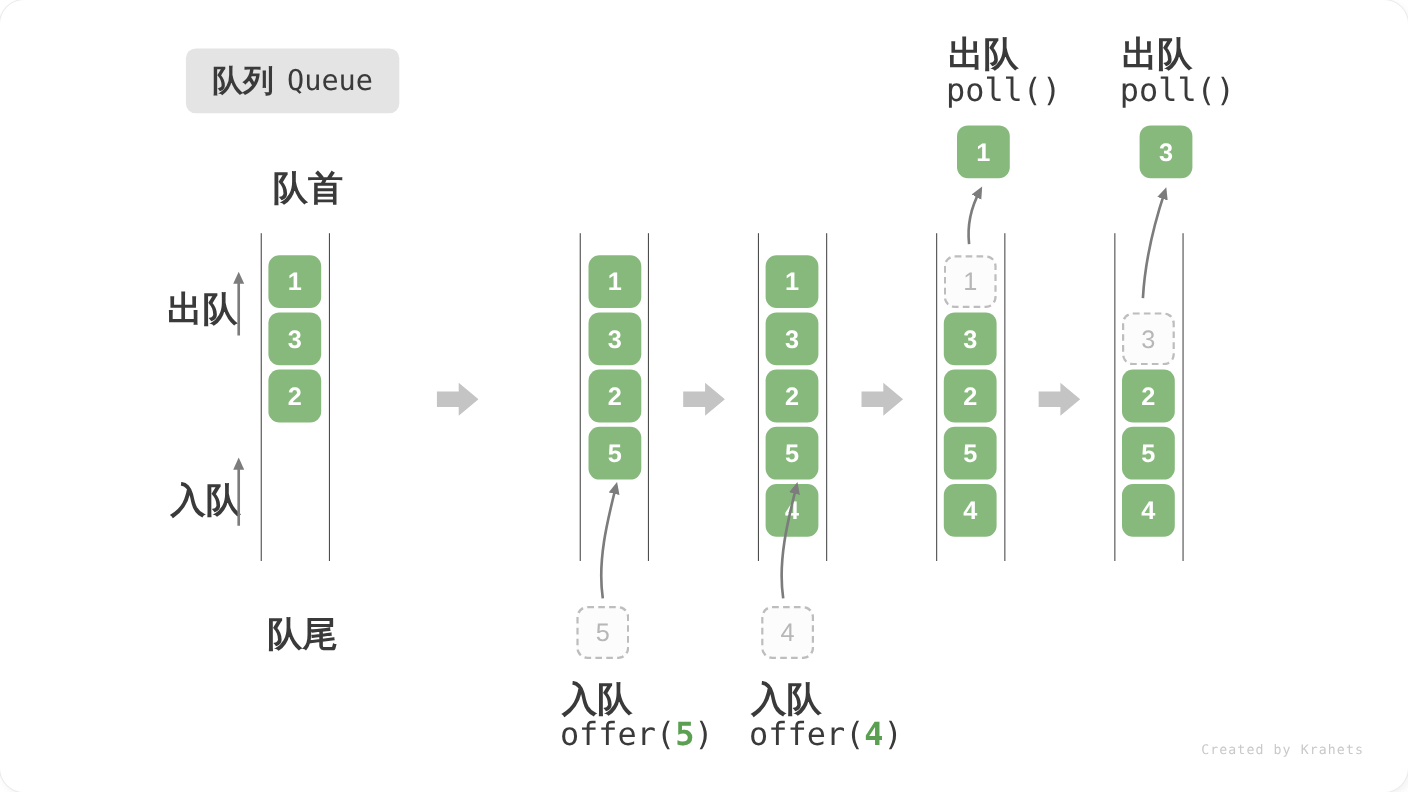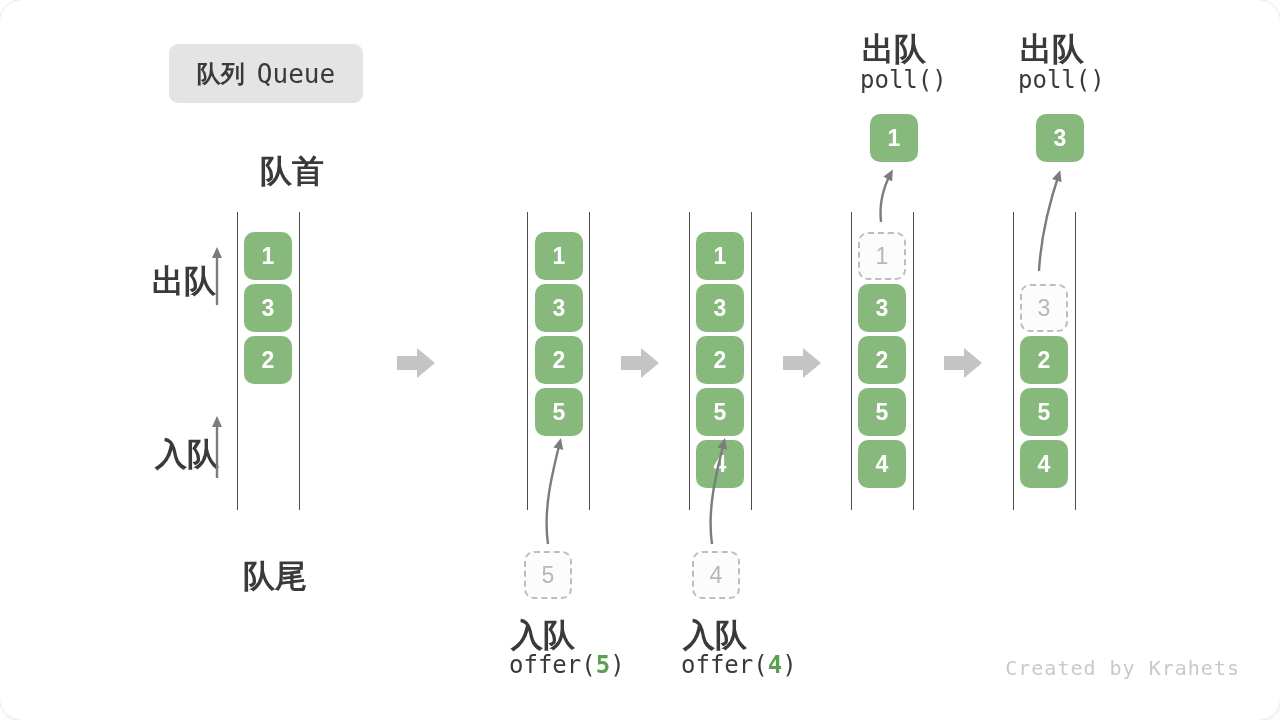--- a/index.html
+++ b/index.html
@@ -6,62 +6,62 @@
   .canvas {
     position:relative; width:1280px; height:720px; background:#ffffff;
     border-radius:22px; box-shadow:0 0 0 1px #ececec, 2px 3px 8px rgba(0,0,0,0.05);
     overflow:hidden; font-family:"Liberation Sans", sans-serif;
   }
   .titlebox {
     position:absolute; left:169px; top:44px; width:194px; height:59px;
     background:#e4e4e4; border-radius:9px;
     display:flex; align-items:center; justify-content:center; gap:12px;
   }
-  .title-zh { font-weight:bold; font-size:24px; color:#3a3a3a; }
+  .title-zh { font-weight:bold; font-size:28px; color:#3a3a3a; }
   .title-en { font-family:"DejaVu Sans Mono", monospace; font-size:26px; color:#3a3a3a; }
   .cjk-label { position:absolute; font-weight:bold; font-size:32px; color:#3a3a3a; line-height:1; white-space:nowrap; }
-  .code { position:absolute; font-family:"DejaVu Sans Mono", monospace; font-size:24px; color:#3a3a3a; line-height:1; white-space:nowrap; }
+  .code { position:absolute; font-family:"DejaVu Sans Mono", monospace; font-size:29px; color:#3a3a3a; line-height:1; white-space:nowrap; }
   .code .arg { color:#5ba052; font-weight:bold; }
   .queue-col {
     position:absolute; top:212px; width:63px; height:298px; box-sizing:border-box;
     border-left:1.5px solid #4d4d4d; border-right:1.5px solid #4d4d4d;
   }
   .slot {
     position:absolute; width:48px; height:48px; border-radius:10px; box-sizing:border-box;
     display:flex; align-items:center; justify-content:center;
     font-size:23px; font-weight:bold; color:#ffffff; background:#87b97d;
   }
   .slot.removed {
     background:#fcfcfc; border:2px dashed #bdbdbd; color:#b7b7b7; font-weight:normal;
   }
   .thin-arrow, .flow-arrow { position:absolute; }
   .watermark {
-    position:absolute; right:40px; top:656px;
-    font-family:"DejaVu Sans Mono", monospace; font-size:20px; color:#c9c9c9; letter-spacing:1px;
+    position:absolute; right:40px; top:674px;
+    font-family:"DejaVu Sans Mono", monospace; font-size:12px; color:#c9c9c9; letter-spacing:1px;
   }
 </style>
 </head>
 <body>
 
 <div class="canvas">
 
   <svg width="0" height="0" style="position:absolute">
     <defs>
       <marker id="ah" markerWidth="12" markerHeight="12" refX="7" refY="5" orient="auto" markerUnits="userSpaceOnUse">
         <path d="M0,0 L11,5 L0,10 z" fill="#7c7c7c"></path>
       </marker>
     </defs>
   </svg>
 
   <div class="titlebox">
     <span class="title-zh">队列</span>
     <span class="title-en">Queue</span>
   </div>
 
-  <div class="cjk-label" style="left:260px; top:155px;">队首</div>
+  <div class="cjk-label" style="left:248px; top:155px;">队首</div>
   <div class="cjk-label" style="left:243px; top:538px;margin-top:22px;">队尾</div>
   <div class="cjk-label" style="left:152px; top:265px;">出队</div>
   <div class="cjk-label" style="left:155px; top:438px;">入队</div>
 
   <svg class="thin-arrow" style="left:207px; top:243px;" width="20" height="66">
     <line x1="10" y1="62" x2="10" y2="8" stroke="#7c7c7c" stroke-width="2.4" marker-end="url(#ah)"></line>
   </svg>
   <svg class="thin-arrow" style="left:207px; top:412px;" width="20" height="72">
     <line x1="10" y1="66" x2="10" y2="8" stroke="#7c7c7c" stroke-width="2.4" marker-end="url(#ah)"></line>
   </svg>

